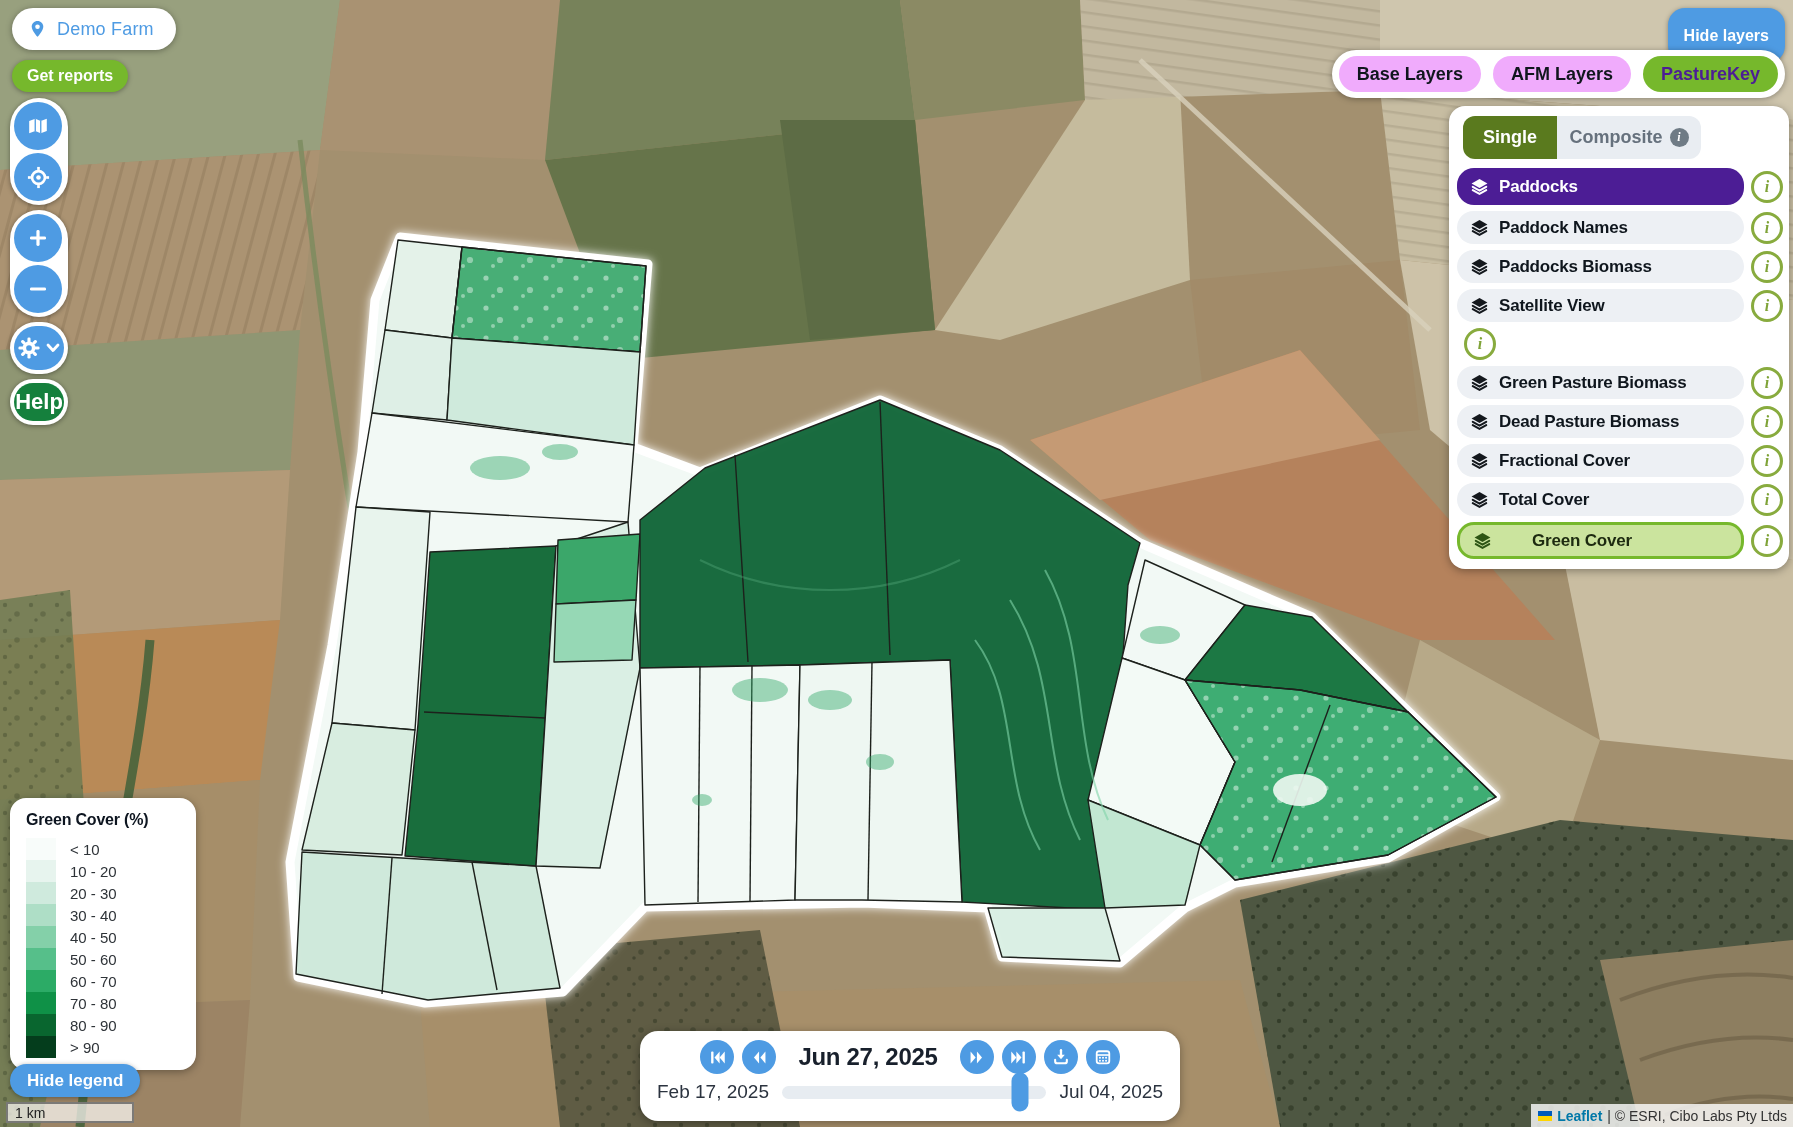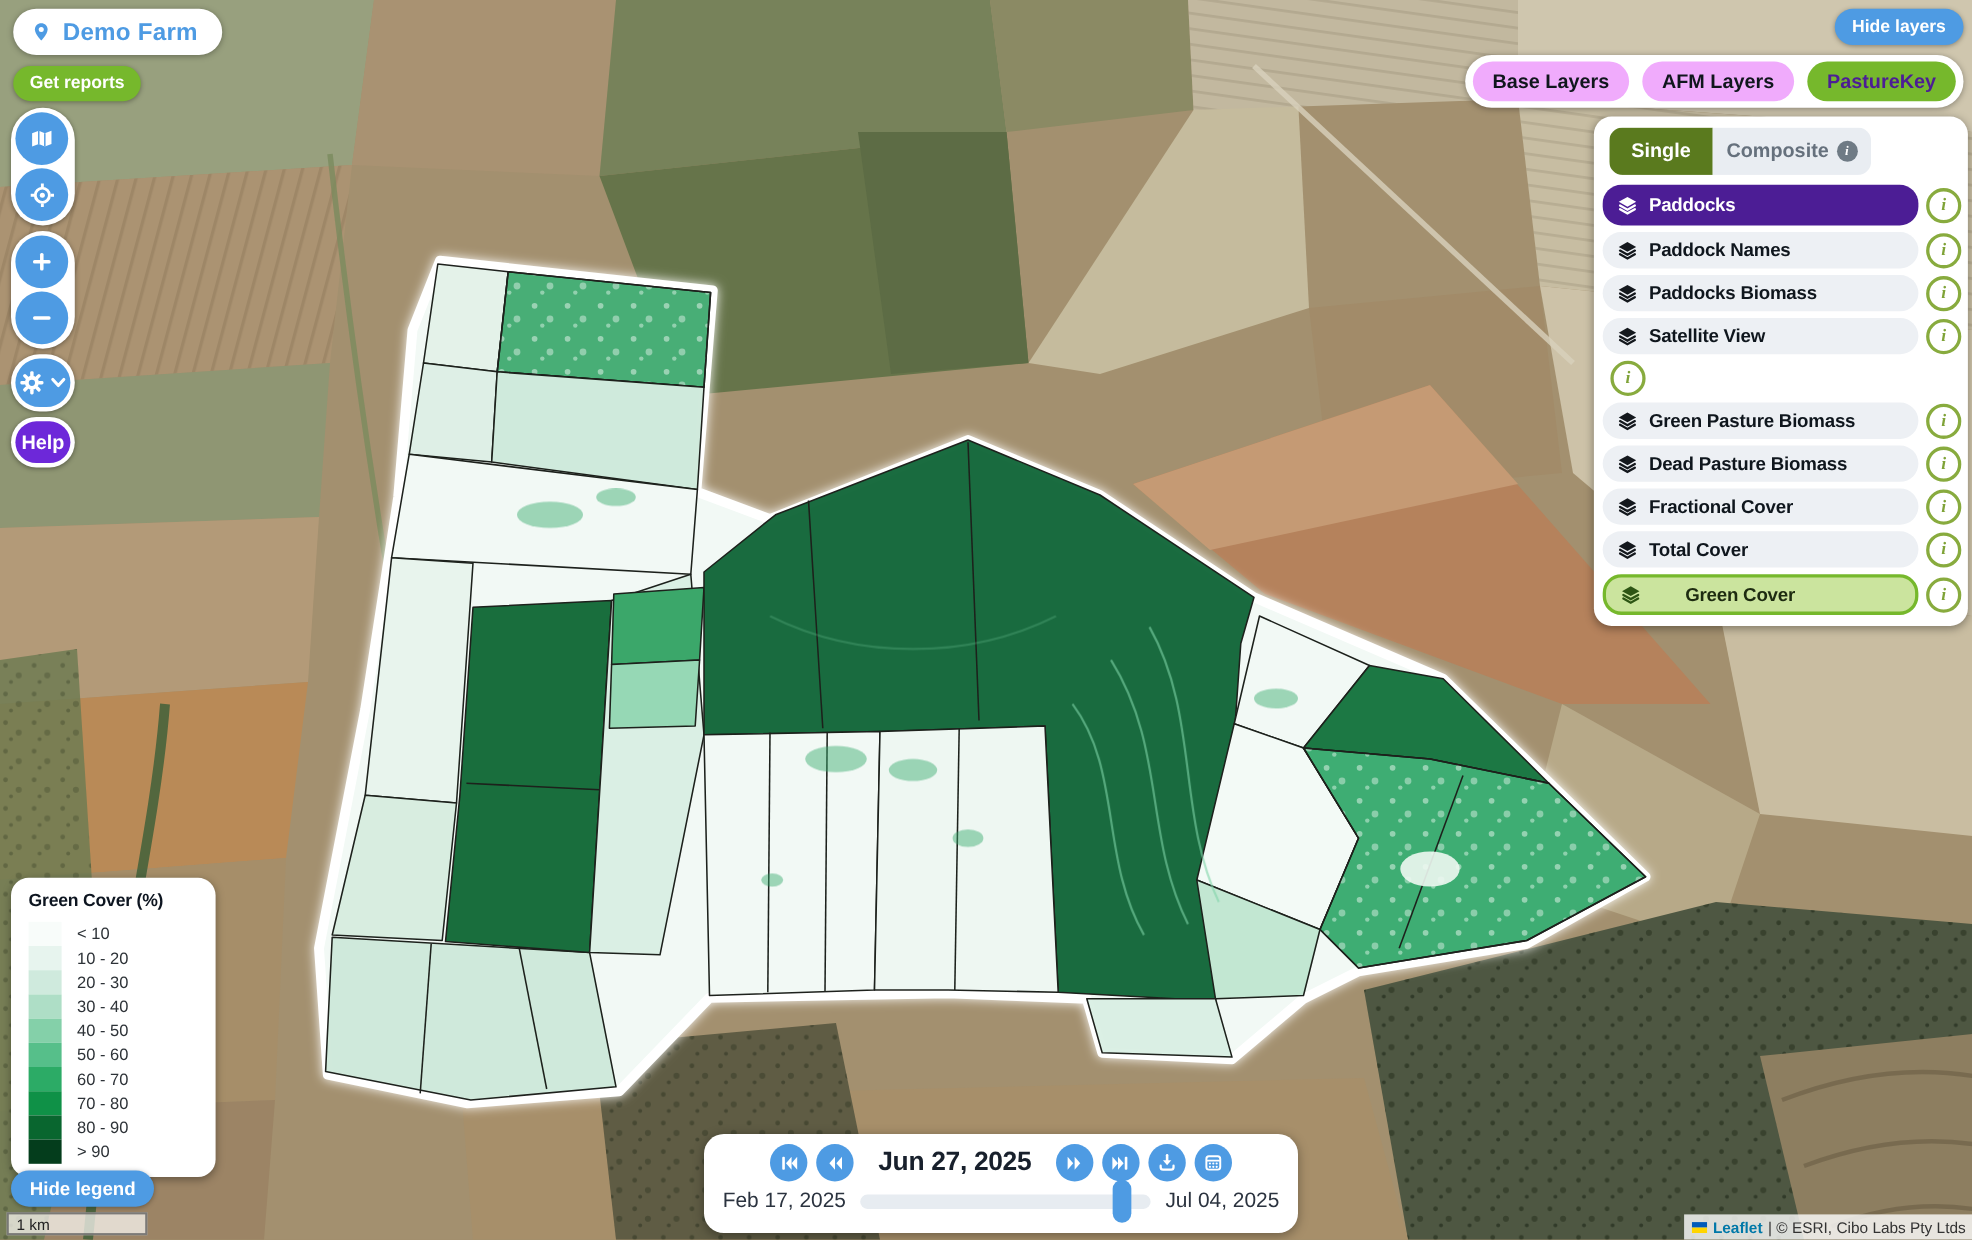--- a/index.html
+++ b/index.html
@@ -6,29 +6,29 @@
   html,body{margin:0;padding:0;}
   body{width:1793px;height:1127px;overflow:hidden;font-family:"Liberation Sans",sans-serif;position:relative;background:#a3906f;}
   .stage{position:absolute;inset:0;width:1793px;height:1127px;}
   svg.mapcanvas{position:absolute;left:0;top:0;}
   
   .pill{display:inline-flex;align-items:center;justify-content:center;border-radius:20px;box-shadow:0 1px 5px rgba(0,0,0,.35);}
   .blue{background:#4e9be3;color:#fff;font-weight:700;}
   .green{background:#76b82c;color:#fff;font-weight:700;}
   
   .farm-btn{position:absolute;left:12px;top:8px;height:42px;padding:0 22px 0 16px;background:#fff;border-radius:22px;display:flex;align-items:center;gap:10px;box-shadow:0 1px 6px rgba(0,0,0,.35);}
-  .farm-btn span{color:#4e9be3;font-size:22px;font-weight:700;letter-spacing:.2px;}
+  .farm-btn span{color:#4e9be3;font-size:18px;font-weight:400;letter-spacing:.2px;}
   .getreports{position:absolute;left:12px;top:60px;height:32px;padding:0 15px;font-size:16px;border-radius:17px;}
   .ctrl-col{position:absolute;left:10px;top:98px;display:flex;flex-direction:column;gap:5px;width:58px;}
   .capsule{background:#fff;border-radius:30px;padding:4px;display:flex;flex-direction:column;gap:3px;box-shadow:0 1px 5px rgba(0,0,0,.4);}
   .ctrl-circle{width:48px;height:48px;border-radius:50%;background:#4e9be3;display:flex;align-items:center;justify-content:center;cursor:pointer;}
   .ctrl-pill{height:44px;border-radius:22px;background:#4e9be3;display:flex;align-items:center;justify-content:center;gap:6px;cursor:pointer;}
-  .help-pill{height:38px;border-radius:19px;background:#6d28d9;color:#fff;font-weight:700;font-size:18px;display:flex;align-items:center;justify-content:center;cursor:pointer;}
-  
-  .hidelayers{position:absolute;right:8px;top:8px;height:33px;padding:0 16px;font-size:16px;border-radius:17px;}
+  .help-pill{height:38px;border-radius:19px;background:#15803d;color:#fff;font-weight:700;font-size:22px;display:flex;align-items:center;justify-content:center;cursor:pointer;}
+  
+  .hidelayers{position:absolute;right:8px;top:8px;height:33px;padding:11px 16px;font-size:16px;border-radius:17px;}
   .tabsbar{position:absolute;right:8px;top:50px;height:48px;background:#fff;border-radius:24px;display:flex;align-items:center;gap:12px;padding:0 7px;box-shadow:0 1px 6px rgba(0,0,0,.35);}
   .tab{height:36px;border-radius:18px;padding:0 18px;display:flex;align-items:center;font-size:18px;font-weight:700;color:#10161d;background:#f0abfc;cursor:pointer;}
   .tab.activegreen{background:#76b82c;color:#4c1d95;}
   
   .layers-panel{position:absolute;right:4px;top:106px;width:326px;background:#fff;border-radius:16px;padding:8px 6px 8px 8px;box-shadow:0 2px 8px rgba(0,0,0,.35);}
   .mode-toggle{display:flex;height:43px;margin:2px 0 9px 6px;width:238px;border-radius:12px;overflow:hidden;}
   .mode-single{flex:0 0 94px;background:#5a7a1e;color:#fff;font-weight:700;font-size:18px;display:flex;align-items:center;justify-content:center;cursor:pointer;}
   .mode-composite{flex:1;background:#e9edf2;color:#66717d;font-weight:700;font-size:18px;display:flex;align-items:center;justify-content:center;gap:7px;cursor:pointer;}
   .info-gray{width:19px;height:19px;border-radius:50%;background:#6f7b85;position:relative;}
   .info-gray::after{content:"i";position:absolute;inset:0;display:flex;align-items:center;justify-content:center;color:#fff;font:italic 700 12px "Liberation Serif",serif;}

